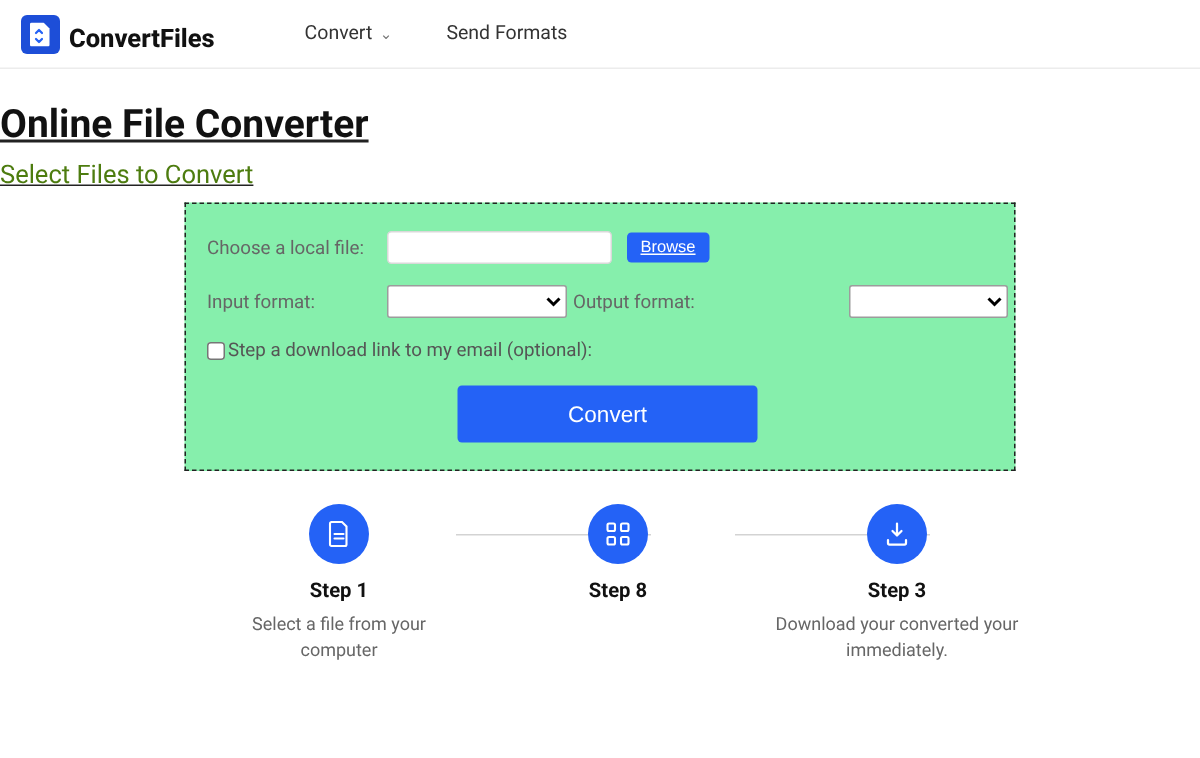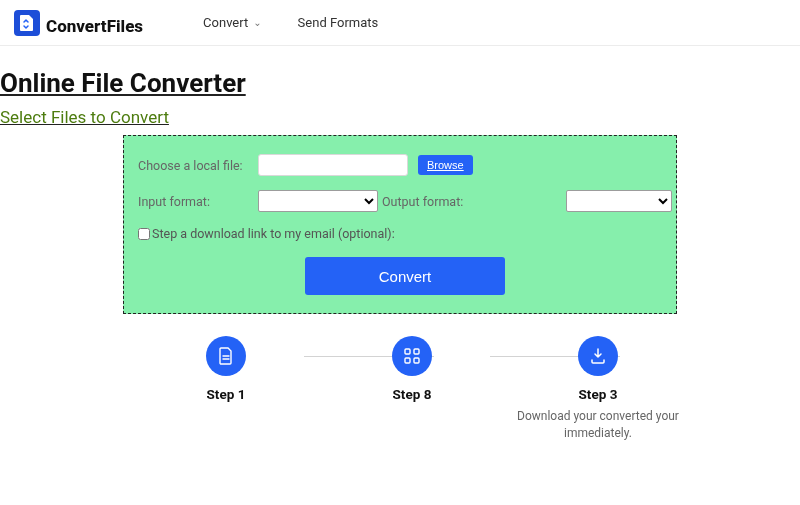--- a/index.html
+++ b/index.html
@@ -90,20 +90,21 @@
   <div class="line l2"></div>
 
   <div class="step">
     <div class="circle">
       <svg width="18" height="18" viewBox="0 0 18 18" fill="none">
           <path d="M4 1h7l3 3v12a1 1 0 0 1-1 1H4a1 1 0 0 1-1-1V2a1 1 0 0 1 1-1z" stroke="#fff" stroke-width="1.4"></path>
           <path d="M6 9h6M6 12h6" stroke="#fff" stroke-width="1.4" stroke-linecap="round"></path>
         </svg>
     </div>
     <h3>Step 1</h3>
+    <p>Select a file from your computer</p>
   </div>
 
   <div class="step">
     <div class="circle">
       <svg width="16" height="16" viewBox="0 0 16 16" fill="none">
           <rect x="1" y="1" width="5" height="5" rx="1" stroke="#fff" stroke-width="1.4"></rect>
           <rect x="10" y="1" width="5" height="5" rx="1" stroke="#fff" stroke-width="1.4"></rect>
           <rect x="1" y="10" width="5" height="5" rx="1" stroke="#fff" stroke-width="1.4"></rect>
           <rect x="10" y="10" width="5" height="5" rx="1" stroke="#fff" stroke-width="1.4"></rect>
         </svg>

